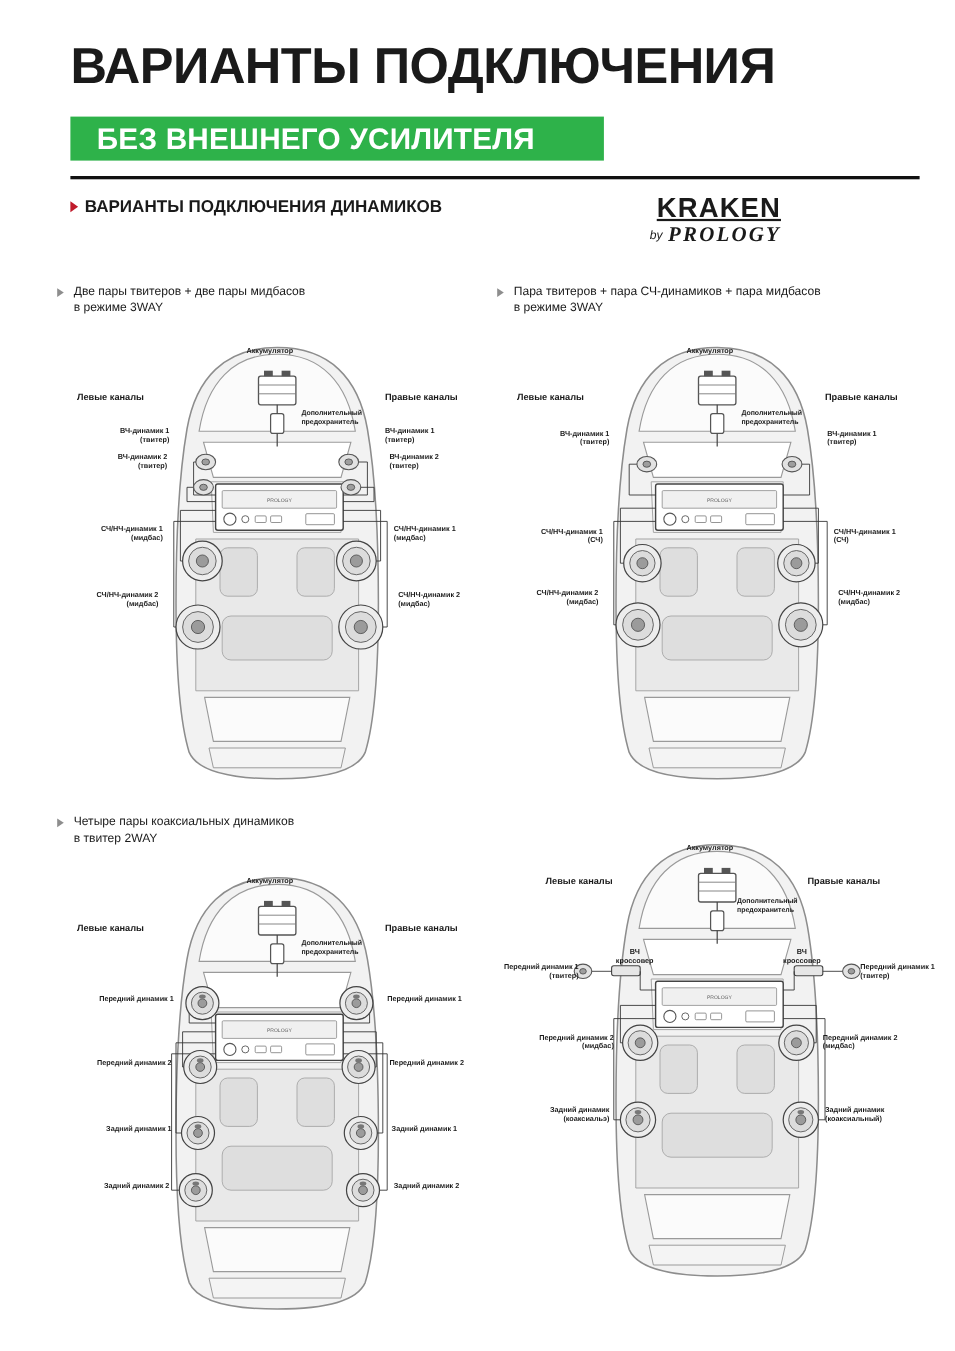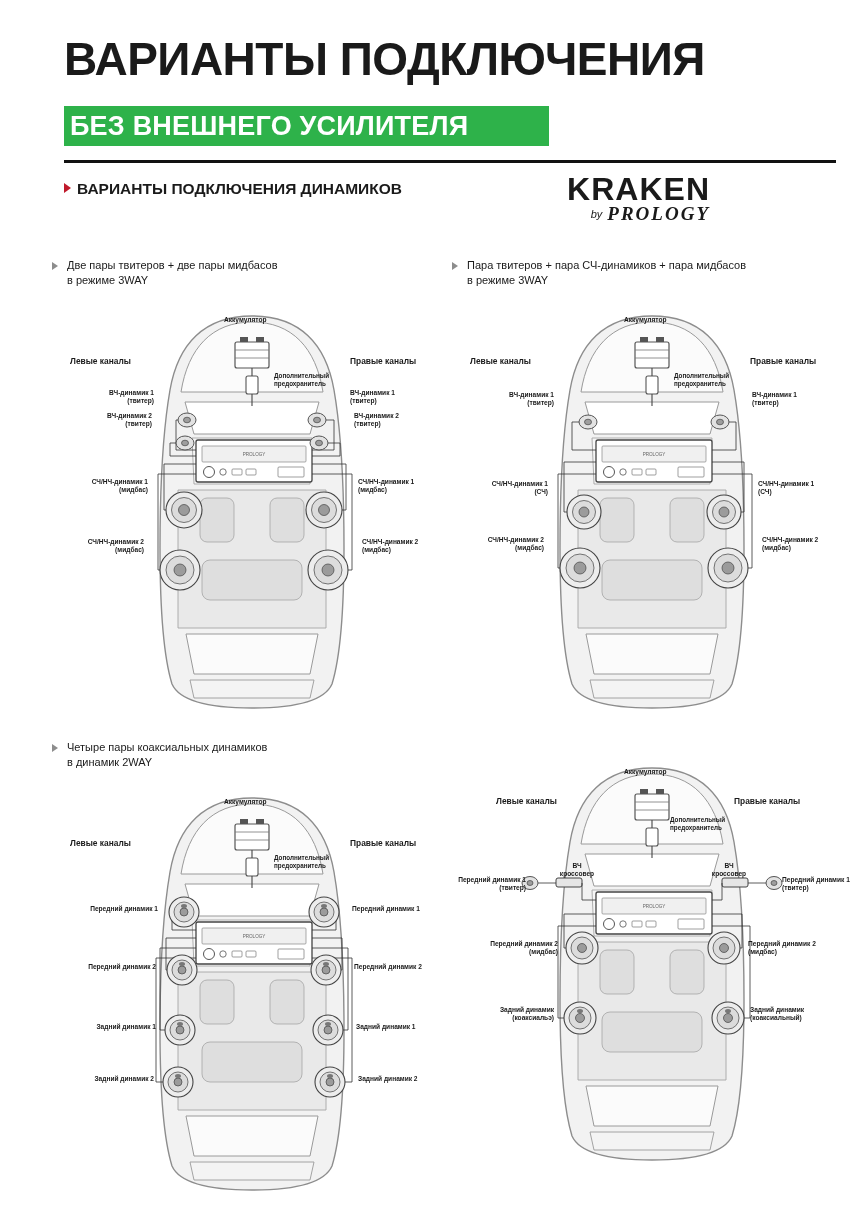--- a/index.html
+++ b/index.html
@@ -34,21 +34,21 @@
     left: 48px; top: 106px;
     width: 485px; height: 40px;
     background: #2eb24a;
     display: flex;
     align-items: center;
   }
   .title-band span {
     color: #ffffff;
     font-size: 27px;
     font-weight: bold;
-    padding-left: 6px;
+    padding-left: 24px;
     letter-spacing: 0.2px;
     white-space: nowrap;
   }
   .rule {
     position: absolute;
     left: 48px; top: 160px;
     width: 772px; height: 3px;
     background: #111;
   }
 
@@ -73,24 +73,25 @@
     white-space: nowrap;
   }
 
   
   .brand {
     position: absolute;
     right: 42px; top: 176px;
     text-align: right;
   }
   .brand .k {
-    font-size: 32px;
+    font-size: 25px;
     font-weight: bold;
     letter-spacing: 1px;
     line-height: 26px;
+    text-decoration: underline;
   }
   .brand .byline {
     display: flex;
     align-items: center;
     justify-content: flex-end;
     gap: 5px;
     margin-top: 1px;
   }
   .brand .by { font-size: 11px; font-style: italic; }
   .brand .p {
@@ -466,21 +467,21 @@
         <div>СЧ/НЧ-динамик 2</div>
           <div>(мидбас)</div>
       </div>
     </div>
   </div>
 
   <div class="panel" style="left:36px; top:740px; width:400px;">
     <div class="panel-head">
       <span class="tri"></span>
       <div class="ht">Четыре пары коаксиальных динамиков</div>
-      <div class="ht">в динамик 2WAY</div>
+      <div class="ht">в твитер 2WAY</div>
     </div>
 
     <div class="diagram" style="margin-top:10px;">
       <svg class="car" viewBox="0 0 400 420" width="400" height="420">
         <path d="M200 18 C152 18 126 46 118 92 C110 138 108 190 108 250 C108 312 112 360 120 386 C128 404 160 410 200 410 C240 410 272 404 280 386 C288 360 292 312 292 250 C292 190 290 138 282 92 C274 46 248 18 200 18 Z" fill="#f2f2f2" stroke="#8d8d8d" stroke-width="1.4"></path>
         <path d="M200 24 C160 24 136 50 129 94 L271 94 C264 50 240 24 200 24 Z" fill="#fbfbfb" stroke="#9a9a9a" stroke-width="1"></path>
         <path d="M133 104 L267 104 L258 136 L142 136 Z" fill="#ffffff" stroke="#9a9a9a" stroke-width="1"></path>
         <path d="M140 140 L260 140 L258 186 L142 186 Z" fill="#f7f7f7" stroke="#a5a5a5" stroke-width="0.9"></path>
         <path d="M126 192 L274 192 L274 330 L126 330 Z" fill="#e9e9e9" stroke="#a5a5a5" stroke-width="0.9"></path>
         <path d="M134 336 L266 336 L258 376 L142 376 Z" fill="#fbfbfb" stroke="#9a9a9a" stroke-width="1"></path>

